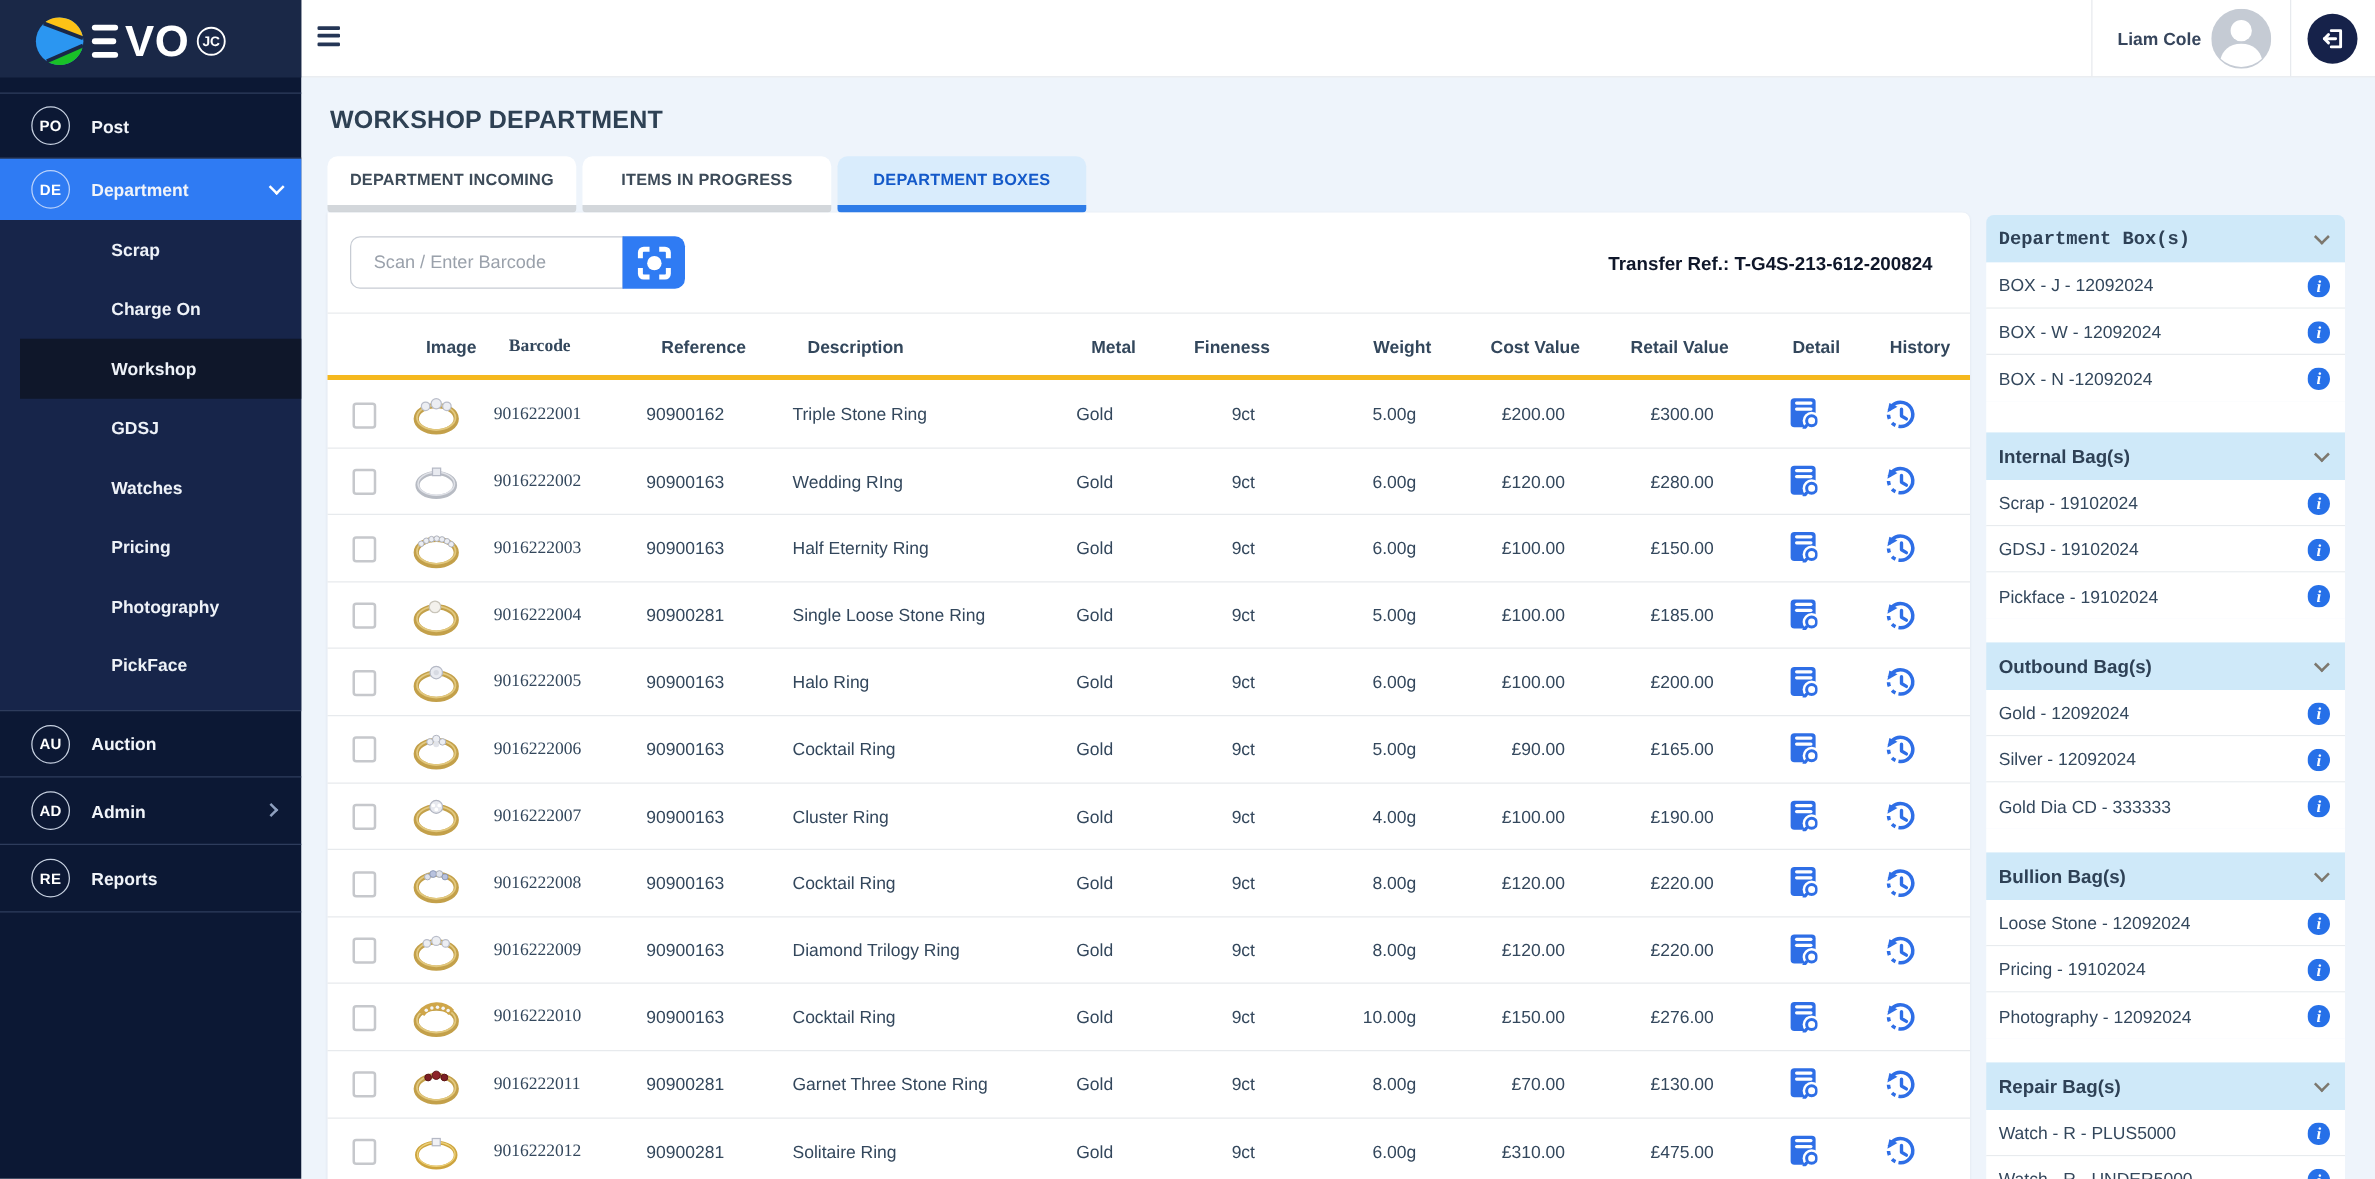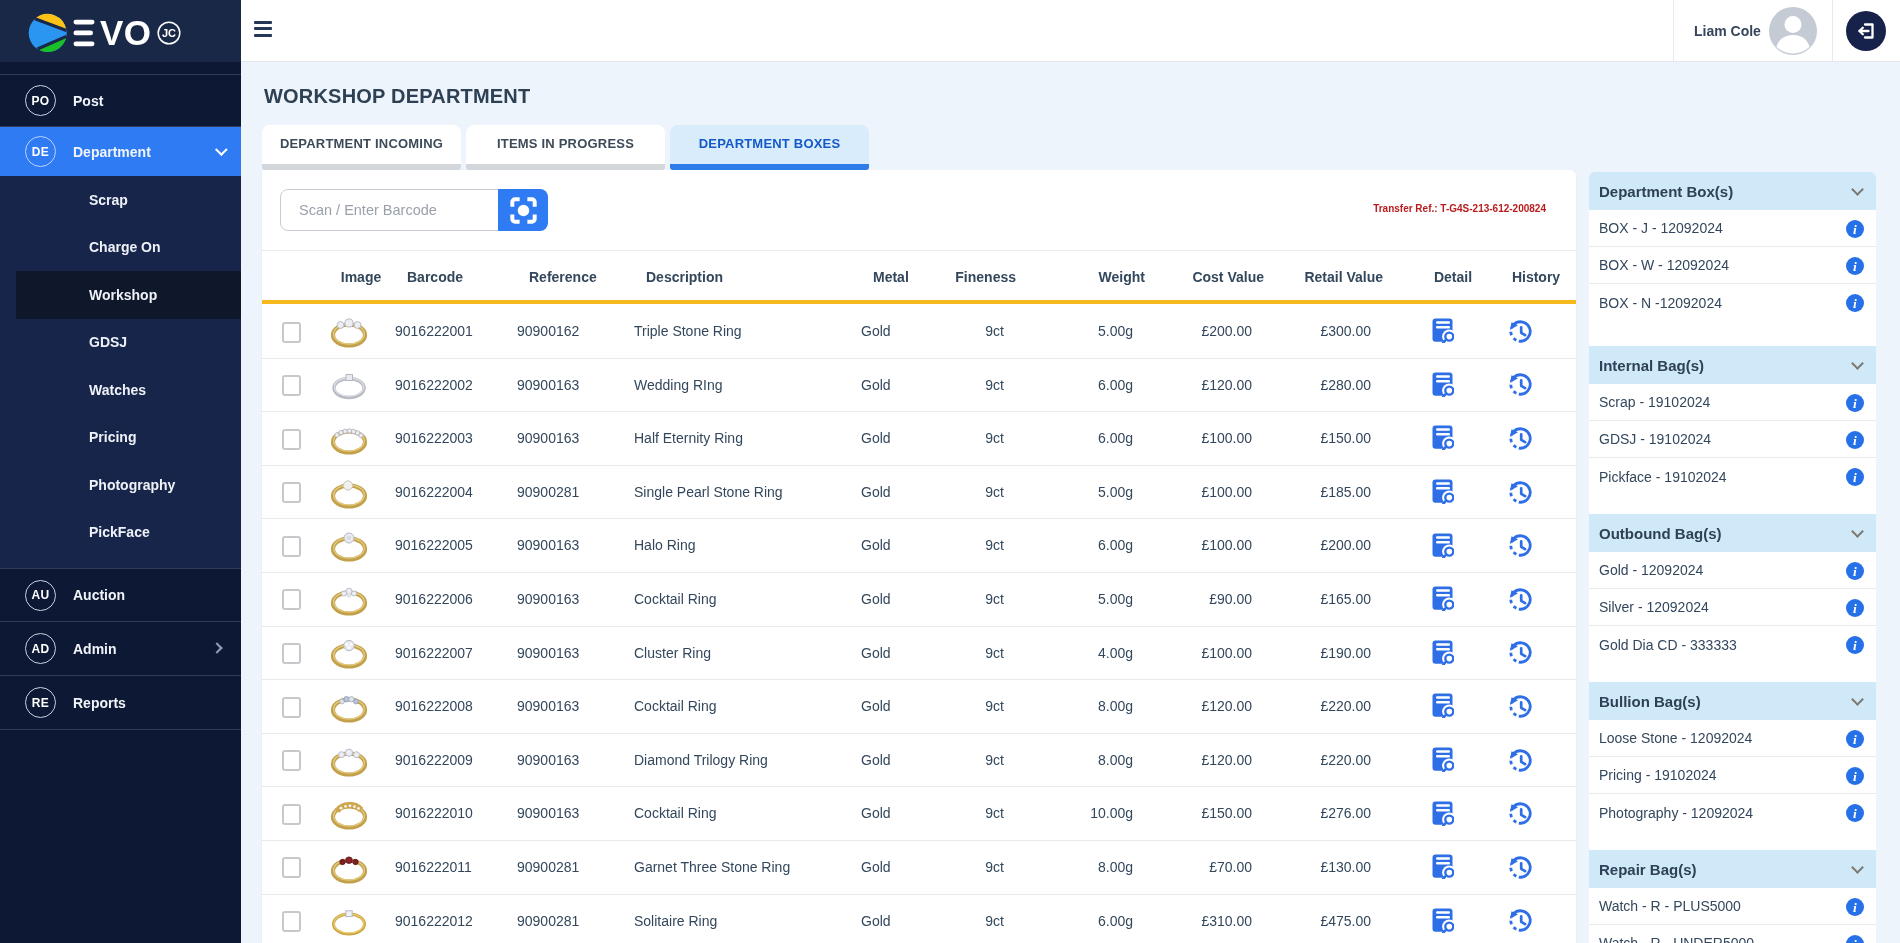--- a/index.html
+++ b/index.html
@@ -30,49 +30,49 @@
 
 #heading { position:absolute; left:264px; top:85px; font-size:20px; font-weight:700; color:#2e4154; letter-spacing:.2px; }
 .tab { position:absolute; top:125px; height:38.5px; width:199px; background:#fff; border-radius:8px 8px 0 0; text-align:center; line-height:38.5px; font-size:13px; font-weight:700; color:#3d4b59; letter-spacing:.2px; }
 .tab .ul { position:absolute; left:0; right:0; bottom:-6px; height:6px; background:#d3d7db; border-radius:0 0 3px 3px; }
 .tab.active { background:#d9ecfc; color:#1459c9; }
 .tab.active .ul { background:#2e7ce8; }
 
 #card { position:absolute; left:262px; top:170px; width:1314px; height:790px; background:#fff; border-radius:0 6px 6px 6px; box-shadow:0 1px 2px rgba(20,40,80,.08); }
 #scaninput { position:absolute; left:18px; top:19px; width:219px; height:42px; border:1px solid #c7ccd4; border-radius:8px 0 0 8px; background:#fff; line-height:40px; padding-left:18px; color:#9aa1ab; font-size:14.5px; }
 #scanbtn { position:absolute; left:236px; top:19px; width:50px; height:42px; background:#2f7bf3; border-radius:0 8px 8px 0; display:flex; align-items:center; justify-content:center; }
-#transfer { position:absolute; right:30px; top:33px; font-size:10px; font-weight:700; color:#b91c1c; }
+#transfer { position:absolute; right:30px; top:33px; font-size:15px; font-weight:700; color:#0f172a; }
 #thead { position:absolute; left:12px; top:85px; width:100%; height:45px; font-weight:700; color:#33475c; font-size:14px; }
 #thead span { position:absolute; line-height:45px; }
 #yellowline { position:absolute; left:0; top:130px; width:100%; height:4px; background:#f5b81e; }
 #rows { position:absolute; left:0; top:135px; width:100%; }
 .trow { position:relative; height:53.6px; border-bottom:1px solid #e7eaed; font-size:14px; color:#33475c; }
 .trow span { position:absolute; line-height:53.6px; }
 .cb { position:absolute; left:20px; top:16.5px; width:19px; height:21px; border:2px solid #c6c8cc; border-radius:3px; }
 .rimg { position:absolute; left:65px; top:9.8px; }
-.c-bar { left:133px; } .c-ref { left:255px; } .c-desc { left:372px; } .c-metal { left:599px; }
+.c-bar { left:133px;font-family:Liberation Serif, serif; } .c-ref { left:255px; } .c-desc { left:372px; } .c-metal { left:599px; }
 .c-fine { left:640px; width:102px; text-align:right; }
 .c-wt { left:769px; width:102px; text-align:right; }
 .c-cost { left:868px; width:122px; text-align:right; }
 .c-ret { left:987px; width:122px; text-align:right; }
 .icon-det { position:absolute; left:1166px; top:50%; margin-top:-14px; }
 .icon-his { position:absolute; left:1246px; top:50%; margin-top:-12.5px; }
 .h-img { left:62px; width:50px; text-align:center; }
 .h-det { left:1143px; width:72px; text-align:center; }
 .h-his { left:1226px; width:72px; text-align:center; }
 
 #panel { position:absolute; left:1589px; top:172px; width:287px; }
 .phead { height:38px; background:#cfe9f9; display:flex; align-items:center; padding-left:10px; font-size:15px; font-weight:700; color:#2e4156; position:relative; }
 .phead .pchev { position:absolute; right:14px; top:13px; width:9px; height:9px; border-right:2px solid #7d786f; border-bottom:2px solid #7d786f; transform:rotate(45deg); }
 .pitem { height:37px; background:#fff; display:flex; align-items:center; padding-left:10px; font-size:14px; color:#33475c; position:relative; border-bottom:1px solid #e8ebee; }
 .pitem.last { border-bottom:none; }
 .pgap { height:25px; background:#fff; }
 .pgap2 { height:19px; background:#fff; }
 .pitem .info { position:absolute; right:12px; top:9.5px; }
-#panel .sect:first-child .phead { border-radius:6px 6px 0 0; }
+#panel .sect:first-child .phead { border-radius:6px 6px 0 0;font-family:Liberation Mono, monospace; }
 </style>
 </head>
 <body>
 <svg width="0" height="0" style="position:absolute">
 <defs>
 <g id="gband">
         <ellipse cx="22" cy="20" rx="16" ry="10.5" fill="none" stroke="#c3a04a" stroke-width="4.2"></ellipse>
         <ellipse cx="22" cy="19" rx="15.4" ry="10" fill="none" stroke="#e2c87e" stroke-width="1.4"></ellipse>
       </g>
 <g id="sband">
@@ -281,21 +281,21 @@
           </svg></div>
 </div>
 <div class="trow">
 <div class="cb"></div>
 <div class="rimg"><svg width="44" height="34" viewBox="0 0 44 34">
             <use href="#gband"></use>
             <circle cx="21" cy="9.5" r="4.6" fill="#f3f1ec" stroke="#c9c5ba" stroke-width="1"></circle>
           </svg></div>
 <span class="c-bar">9016222004</span>
         <span class="c-ref">90900281</span>
-        <span class="c-desc">Single Pearl Stone Ring</span>
+        <span class="c-desc">Single Loose Stone Ring</span>
         <span class="c-metal">Gold</span>
         <span class="c-fine">9ct</span>
         <span class="c-wt">5.00g</span>
         <span class="c-cost">£100.00</span>
         <span class="c-ret">£185.00</span>
 <div class="icon-det"><svg width="26" height="26" viewBox="0 0 26 26">
             <use href="#detailicon"></use>
           </svg></div>
 <div class="icon-his"><svg width="25" height="25" viewBox="0 0 25 25">
             <use href="#historyicon"></use>

